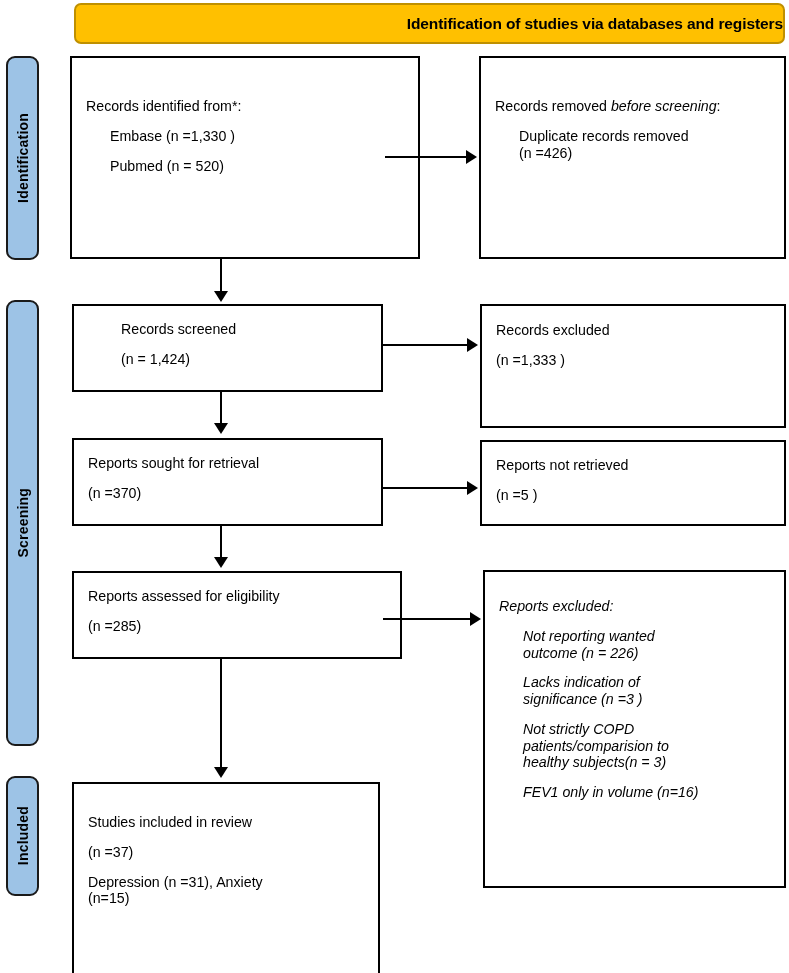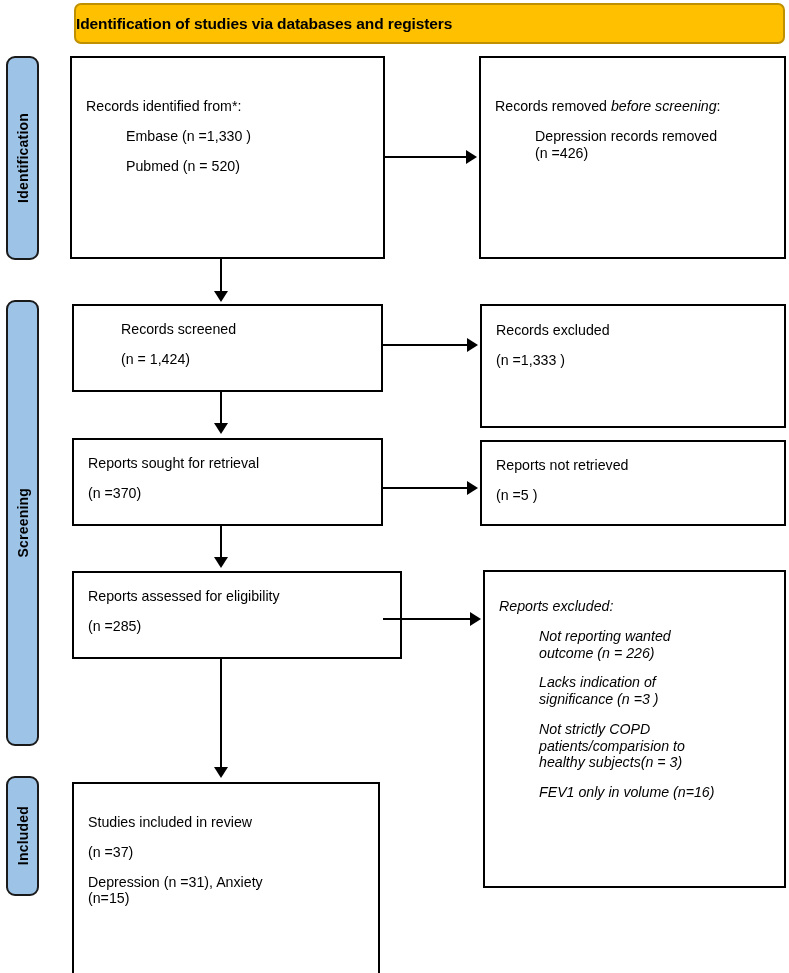--- a/index.html
+++ b/index.html
@@ -22,21 +22,21 @@
     position: absolute;
     left: 74px;
     top: 3px;
     width: 711px;
     height: 41px;
     background: #FFC000;
     border: 2px solid #BF9000;
     border-radius: 7px;
     display: flex;
     align-items: center;
-    justify-content: flex-start;
+    justify-content: flex-end;
     box-sizing: border-box;
   }
   .banner-text {
     font-size: 15.5px;
     font-weight: bold;
     letter-spacing: -0.1px;
     color: #000000;
     text-align: center;
     white-space: nowrap;
   }
@@ -80,25 +80,25 @@
     left: 14px;
     right: 10px;
   }
   .line {
     font-size: 14.2px;
     line-height: 1.18;
     color: #000000;
   }
   .line + .line { margin-top: 13px; }
   .line.tight { margin-top: 0; }
-  .indent { margin-left: 40px; }
+  .indent { margin-left: 24px; }
   .ital { font-style: italic; }
 
   
-  #node-identified      { left: 70px;  top: 56px;  width: 315px; height: 203px; }
+  #node-identified      { left: 70px;  top: 56px;  width: 350px; height: 203px; }
   #node-screened        { left: 72px;  top: 304px; width: 311px; height: 88px;  }
   #node-sought          { left: 72px;  top: 438px; width: 311px; height: 88px; text-decoration: underline;  }
   #node-assessed        { left: 72px;  top: 571px; width: 330px; height: 88px;  }
   #node-included        { left: 72px;  top: 782px; width: 308px; height: 195px; }
 
   
   #node-removed         { left: 479px; top: 56px;  width: 307px; height: 203px; }
   #node-rec-excluded    { left: 480px; top: 304px; width: 306px; height: 124px; }
   #node-not-retrieved   { left: 480px; top: 440px; width: 306px; height: 86px;  }
   #node-rep-excluded    { left: 483px; top: 570px; width: 303px; height: 318px; font-style: italic; }
@@ -156,21 +156,21 @@
     <div class="node-inner" id="txt-identified">
       <div class="line">Records identified from*:</div>
       <div class="line indent">Embase (n =1,330 )</div>
       <div class="line indent">Pubmed (n = 520)</div>
     </div>
   </div>
 
   <div class="node" id="node-removed">
     <div class="node-inner" id="txt-removed">
       <div class="line"><span>Records removed </span><span class="ital">before screening</span><span>:</span></div>
-      <div class="line indent">Depression records removed</div>
+      <div class="line indent">Duplicate records removed</div>
       <div class="line tight indent">(n =426)</div>
     </div>
   </div>
 
   <div class="node" id="node-screened">
     <div class="node-inner" id="txt-screened">
       <div class="line">Records screened</div>
       <div class="line">(n = 1,424)</div>
     </div>
   </div>

